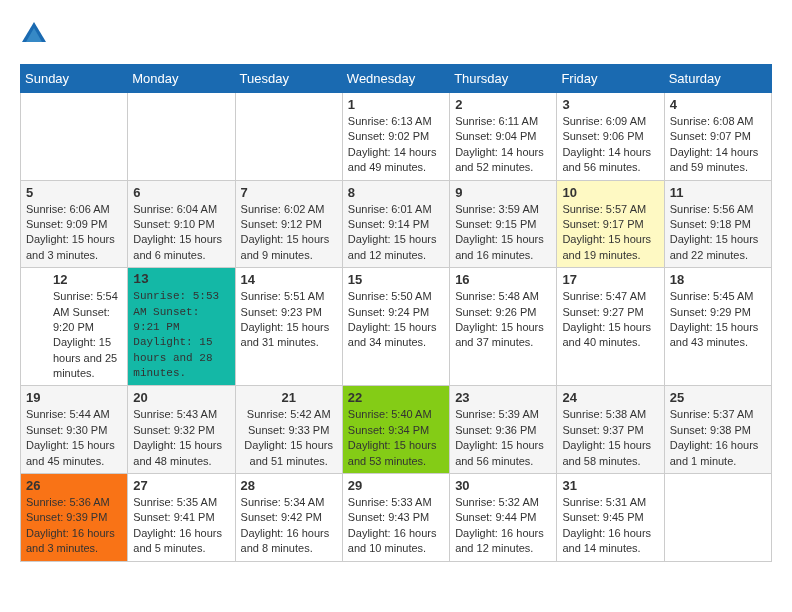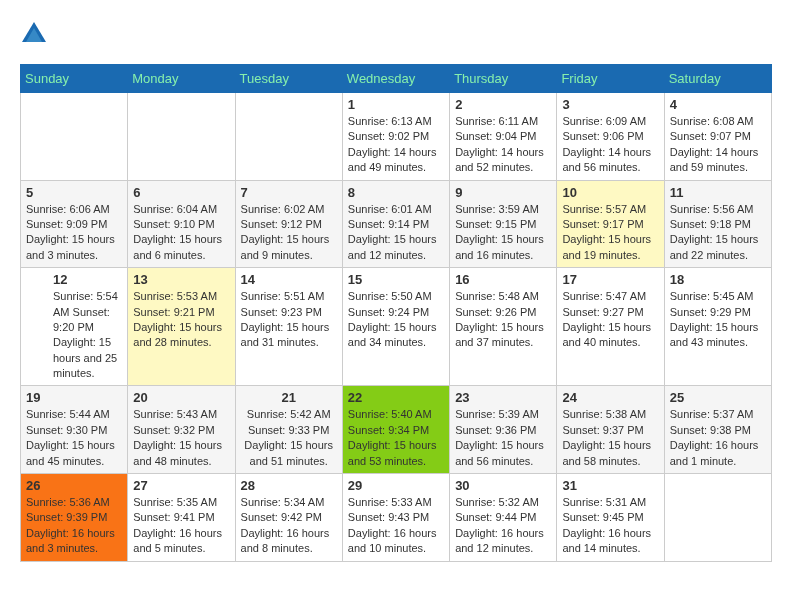--- a/index.html
+++ b/index.html
@@ -52,21 +52,21 @@
       font-size: 16px;
       color: #555;
     }
     .calendar {
       width: 100%;
       border-collapse: collapse;
       font-size: 11px;
     }
     .calendar th {
       background-color: #1a6ab1;
-      color: #86efac;
+      color: #ffffff;
       padding: 6px 4px;
       text-align: left;
       font-size: 13px;
       font-weight: normal;
       border: 1px solid #1a6ab1;
     }
     .calendar td {
       vertical-align: top;
       padding: 4px 5px;
       border: 1px solid #ccc;
@@ -214,21 +214,21 @@
         </td>
       </tr>
       <tr>
         <td style="background: rgb(255, 255, 255); padding-left: 32px;">
           <span class="day-num">12</span>
           <div class="day-info">Sunrise: 5:54 AM
 Sunset: 9:20 PM
 Daylight: 15 hours
 and 25 minutes.</div>
         </td>
-        <td style="background: #fef9c3;">
+        <td style="background: #14b8a6; font-family: Liberation Mono, monospace;">
           <span class="day-num">13</span>
           <div class="day-info">Sunrise: 5:53 AM
 Sunset: 9:21 PM
 Daylight: 15 hours
 and 28 minutes.</div>
         </td>
         <td style="background: rgb(255, 255, 255);">
           <span class="day-num">14</span>
           <div class="day-info">Sunrise: 5:51 AM
 Sunset: 9:23 PM

